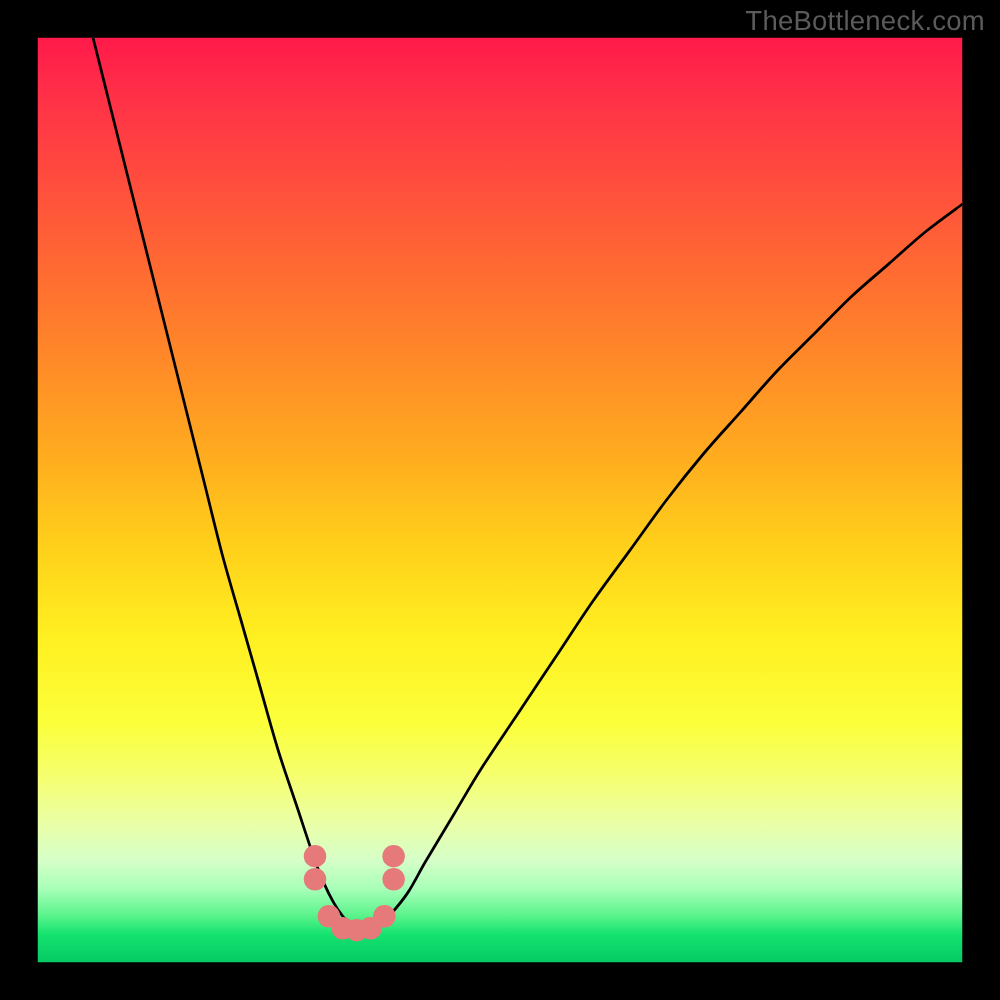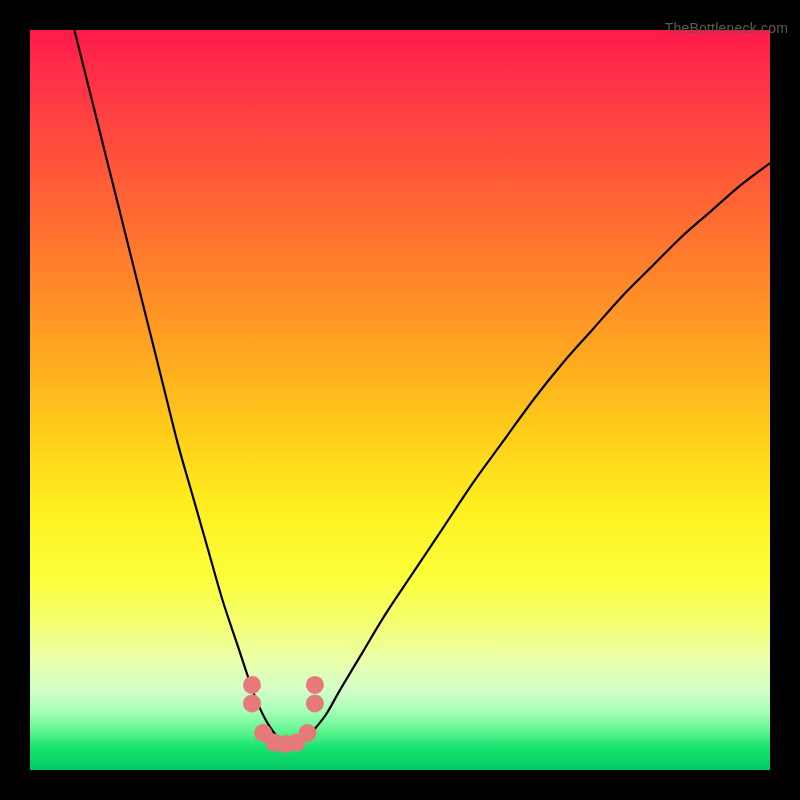--- a/index.html
+++ b/index.html
@@ -48,24 +48,23 @@
       #58f38a 95%,
       #14e26f 97%,
       #05c964 100%
     );
   }
   .watermark {
     position: absolute;
     top: 4px;
     right: 12px;
     color: #5b5b5b;
-    font-size: 14px;
+    font-size: 22px;
     letter-spacing: 0.2px;
     font-weight: 500;
-    margin-top: 16px;
   }
   svg.curve {
     position: absolute;
     inset: 0;
   }
 </style>
 </head>
 <body>
 
 <div class="frame">

